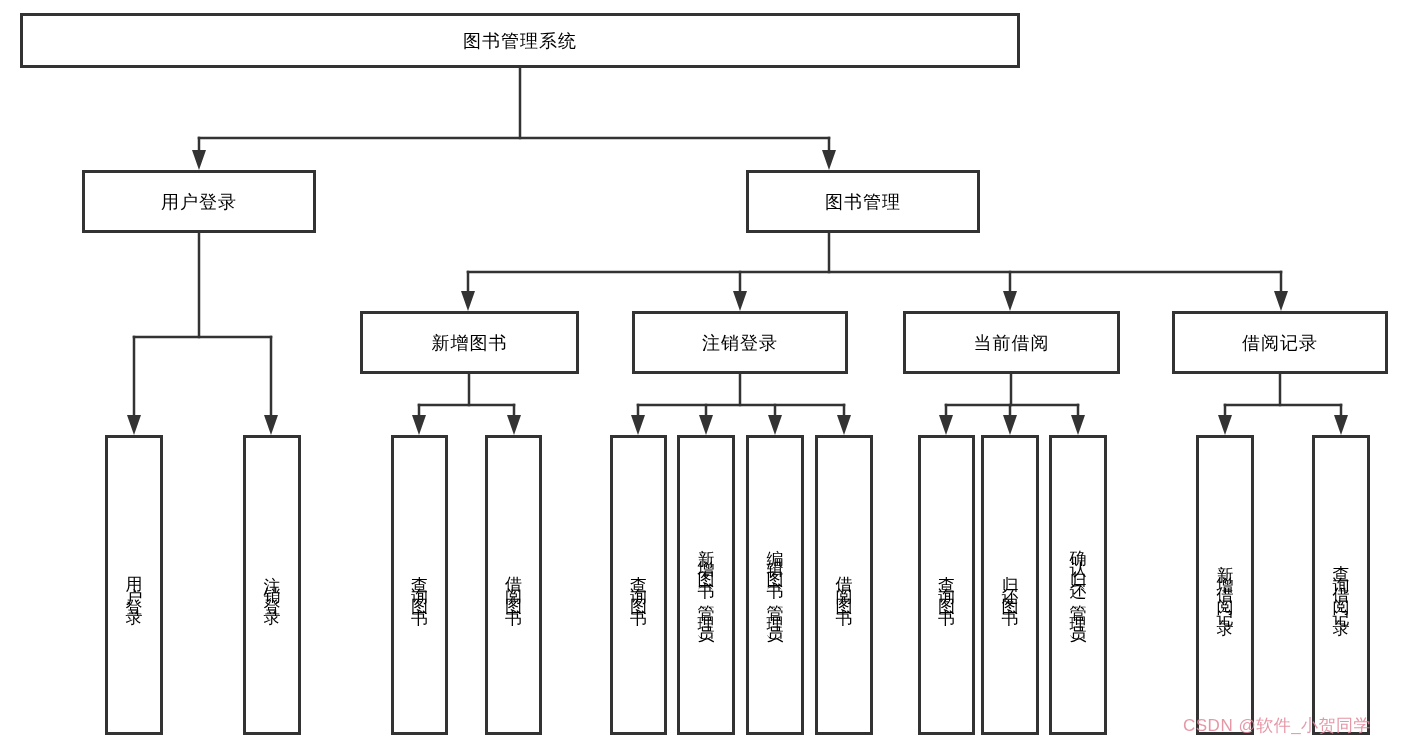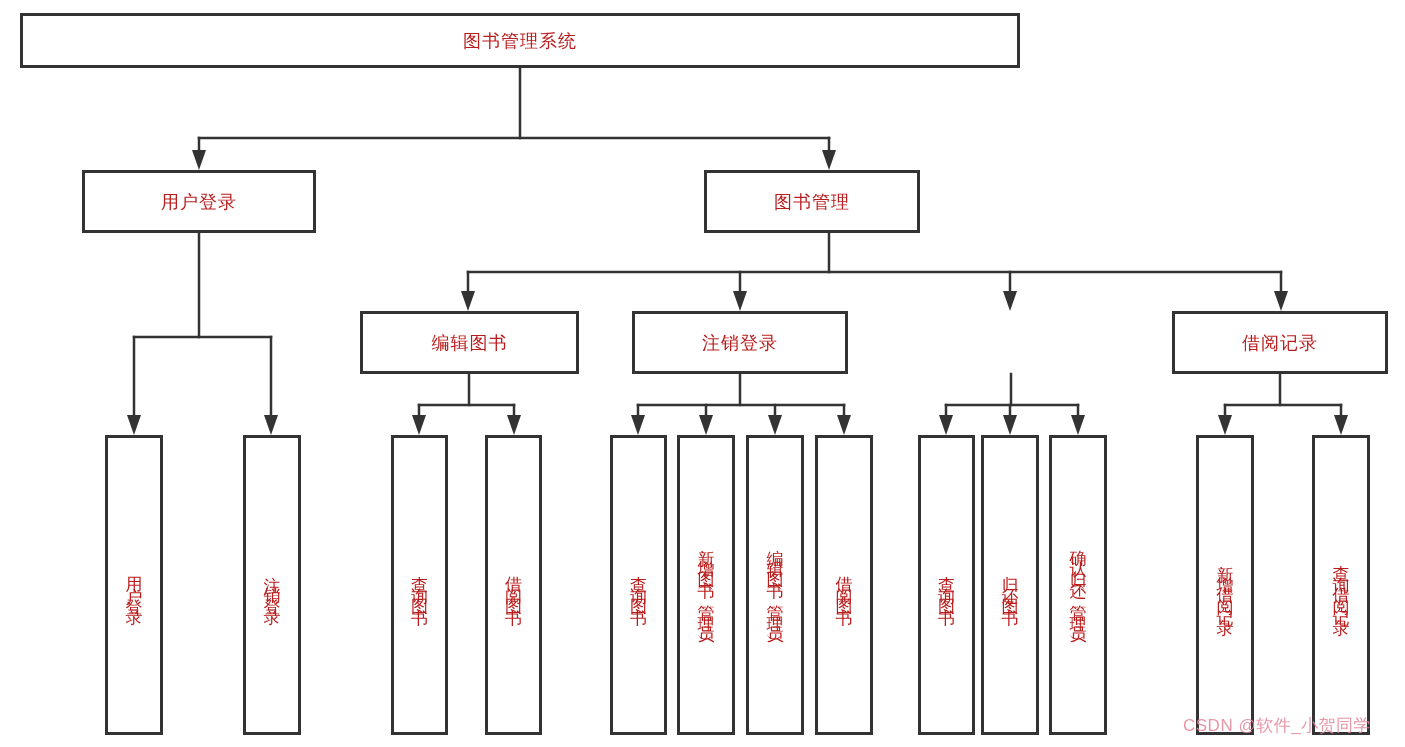--- a/index.html
+++ b/index.html
@@ -18,21 +18,21 @@
     pointer-events: none;
   }
   .node {
     position: absolute;
     box-sizing: border-box;
     border: 3px solid #333333;
     background: #ffffff;
     display: flex;
     align-items: center;
     justify-content: center;
-    color: #b91c1c;
+    color: #000000;
     text-align: center;
   }
   .node.h span {
     font-size: 18px;
     letter-spacing: 1px;
     white-space: nowrap;
   }
   .node.v span {
     writing-mode: vertical-rl;
     text-orientation: mixed;
@@ -122,29 +122,32 @@
     </g>
   </svg>
 
   <div class="node h" style="left:20px; top:13px; width:1000px; height:55px;">
     <span>图书管理系统</span>
   </div>
 
   <div class="node h" style="left:82px; top:170px; width:234px; height:63px;">
     <span>用户登录</span>
   </div>
-  <div class="node h" style="left:704px; top:170px; width:216px; height:63px;">
+  <div class="node h" style="left:746px; top:170px; width:234px; height:63px;">
     <span>图书管理</span>
   </div>
 
   <div class="node h" style="left:360px; top:311px; width:219px; height:63px;">
-    <span>编辑图书</span>
+    <span>新增图书</span>
   </div>
   <div class="node h" style="left:632px; top:311px; width:216px; height:63px;">
     <span>注销登录</span>
+  </div>
+  <div class="node h" style="left:903px; top:311px; width:217px; height:63px;">
+    <span>当前借阅</span>
   </div>
   <div class="node h" style="left:1172px; top:311px; width:216px; height:63px;text-align:right;">
     <span>借阅记录</span>
   </div>
 
   <div class="node v" style="left:105px; top:435px; width:58px; height:300px;">
     <span>用户登录</span>
   </div>
   <div class="node v" style="left:243px; top:435px; width:58px; height:300px;">
     <span>注销登录</span>

